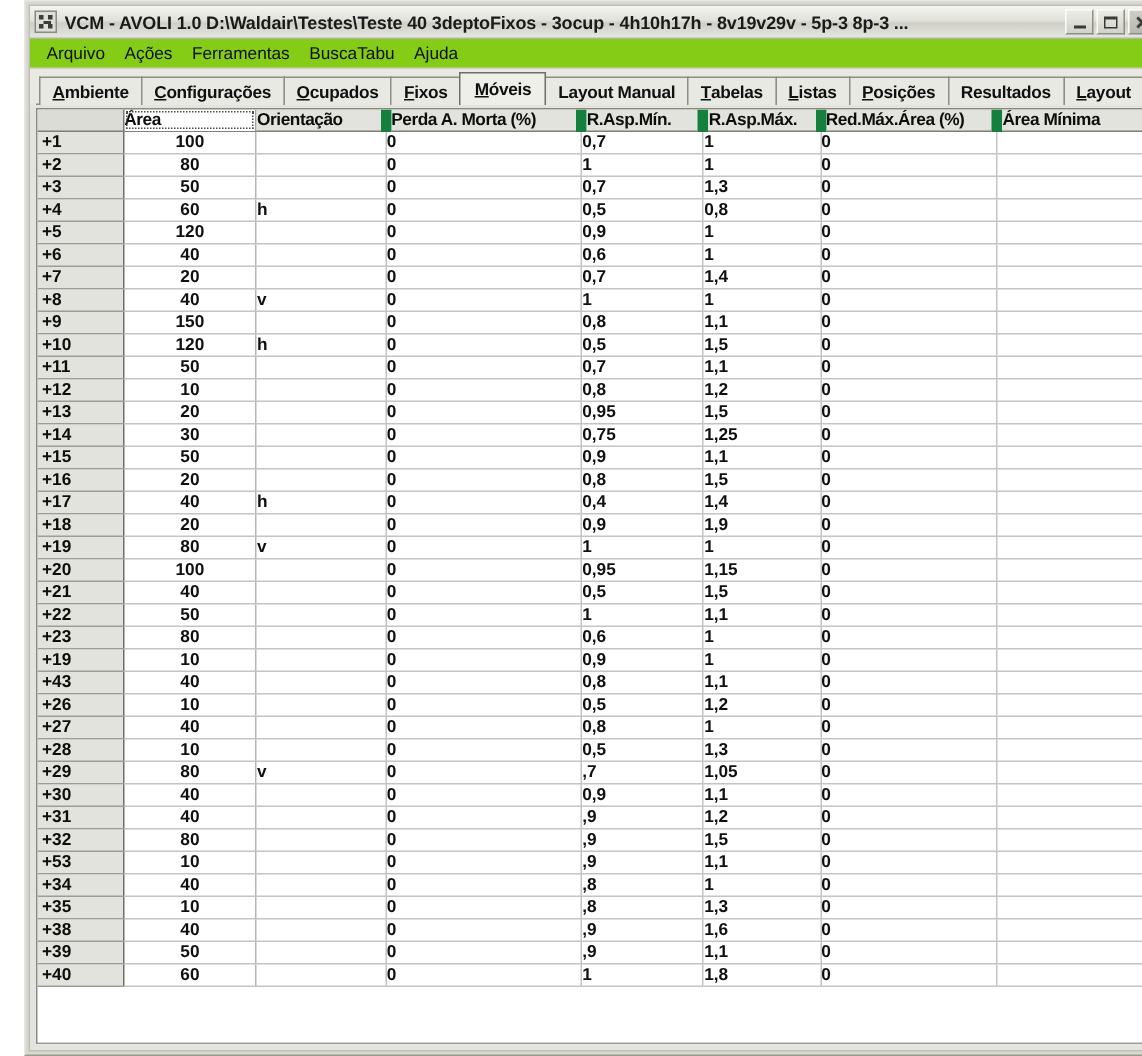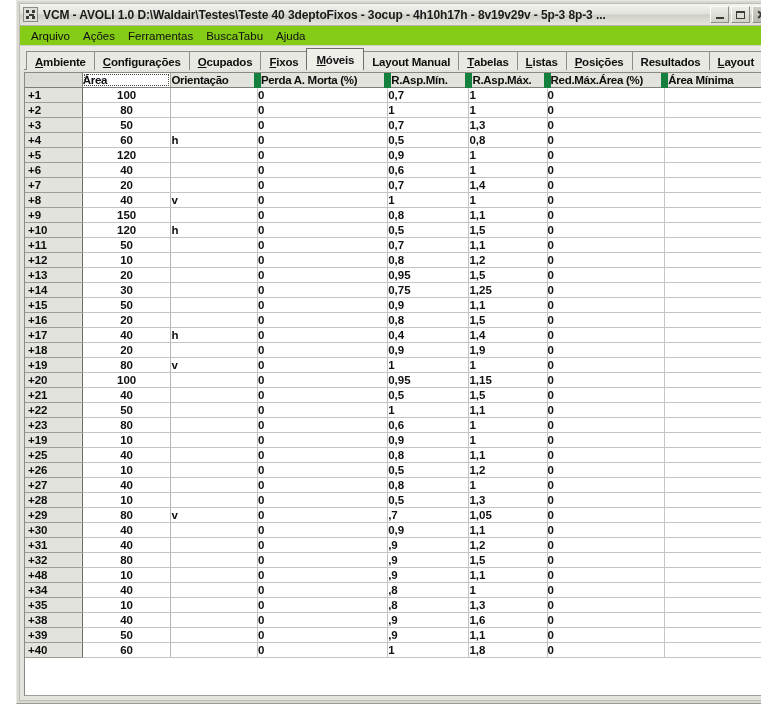--- a/index.html
+++ b/index.html
@@ -611,21 +611,21 @@
                 <td class="rowhead">+19</td>
                 <td class="c-area">10</td>
                 <td></td>
                 <td>0</td>
                 <td>0,9</td>
                 <td>1</td>
                 <td>0</td>
                 <td class="c-last"></td>
               </tr>
               <tr>
-                <td class="rowhead">+25</td>
+                <td class="rowhead">+43</td>
                 <td class="c-area">40</td>
                 <td></td>
                 <td>0</td>
                 <td>0,8</td>
                 <td>1,1</td>
                 <td>0</td>
                 <td class="c-last"></td>
               </tr>
               <tr>
                 <td class="rowhead">+26</td>
@@ -691,21 +691,21 @@
                 <td class="rowhead">+32</td>
                 <td class="c-area">80</td>
                 <td></td>
                 <td>0</td>
                 <td>,9</td>
                 <td>1,5</td>
                 <td>0</td>
                 <td class="c-last"></td>
               </tr>
               <tr>
-                <td class="rowhead">+48</td>
+                <td class="rowhead">+53</td>
                 <td class="c-area">10</td>
                 <td></td>
                 <td>0</td>
                 <td>,9</td>
                 <td>1,1</td>
                 <td>0</td>
                 <td class="c-last"></td>
               </tr>
               <tr>
                 <td class="rowhead">+34</td>

